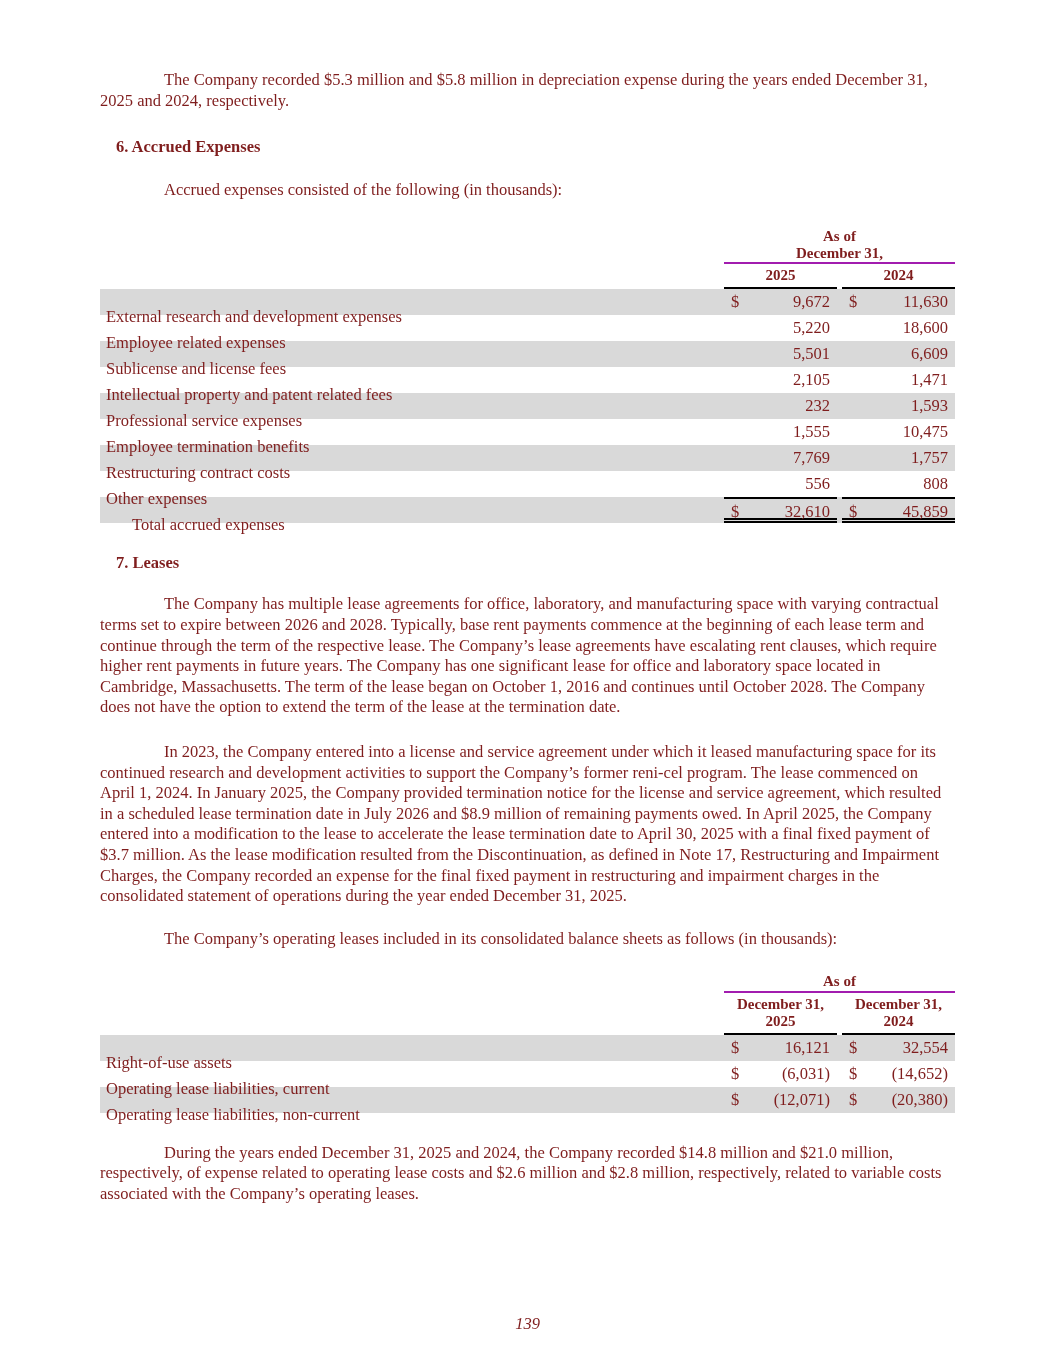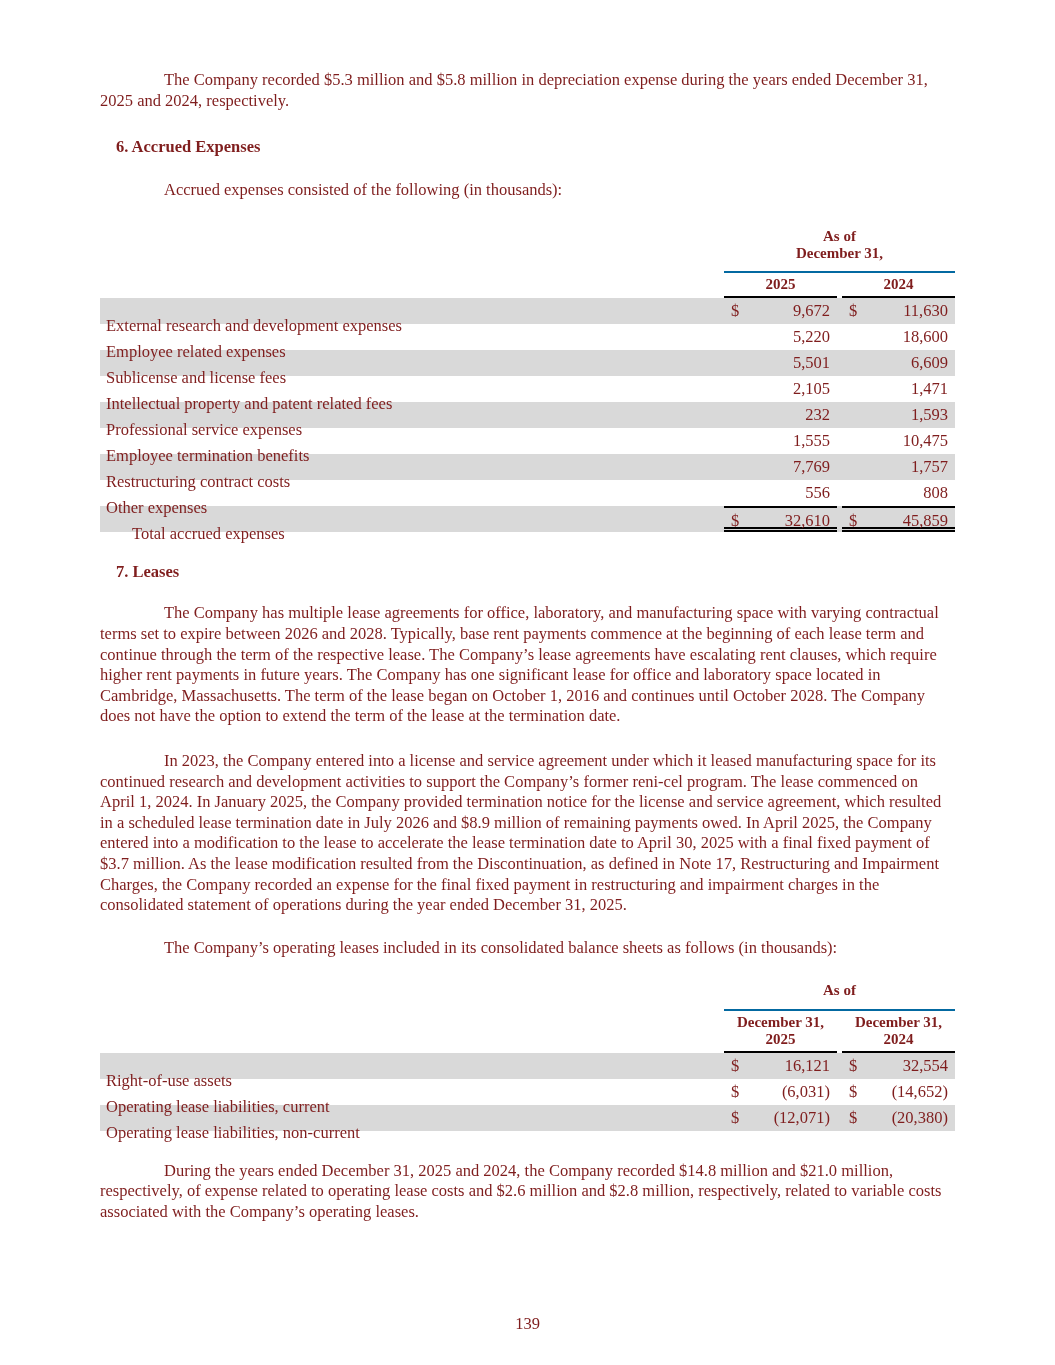--- a/index.html
+++ b/index.html
@@ -29,21 +29,21 @@
   #p-leases-2 { margin-bottom: 22px; }
   #p-leases-3 { margin-bottom: 24px; }
   #leases-table { margin-bottom: 30px; }
 
   
   .fin-table { width: 855px; }
   .t-hrow1, .t-hrow2 { display: flex; font-weight: bold; font-size: 15px; }
   .t-spacer { flex: 1 1 auto; }
   .t-asof-box {
     width: 231px; text-align: center; line-height: 16.5px;
-    border-bottom: 2px solid #0369a1; padding-bottom: 10px;
+    border-bottom: 2px solid #a21caf; padding-bottom: 1px;
   }
   .t-colhead {
     width: 113px; box-sizing: border-box; text-align: center;
     line-height: 16.5px; border-bottom: 2px solid #000;
     padding: 3px 0 3px 0;
   }
   .t-colhead .ch2 { margin-top: 1px; }
   .t-gap { width: 5px; }
   .t-row { display: flex; height: 26px; }
   .t-row > div { height: 26px; line-height: 25px; box-sizing: border-box; }
@@ -51,21 +51,21 @@
   .t-label { flex: 1 1 auto; padding-left: 6px; white-space: nowrap; overflow: hidden; margin-top: 15px; }
   .t-cur { width: 30px; padding-left: 7px; }
   .t-val { width: 83px; text-align: right; padding-right: 7px; }
   .t-total .t-label { padding-left: 32px; }
   .t-total .t-cur, .t-total .t-val {
     border-top: 2px solid #000;
     border-bottom: 5px double #000;
   }
   .page-number {
     position: absolute; left: 0; right: 0; bottom: 30px;
-    text-align: center; font-size: 16.5px;
+    text-align: center; font-size: 16.5px; font-style: italic;
   }
 </style>
 </head>
 <body>
 
 <div class="page">
 
   <p class="para" id="p-depreciation">The Company recorded $5.3 million and $5.8 million in depreciation expense during the years ended December 31, 2025 and 2024, respectively.</p>
 
   <p class="sec-heading" id="h-accrued">6. Accrued Expenses</p>

